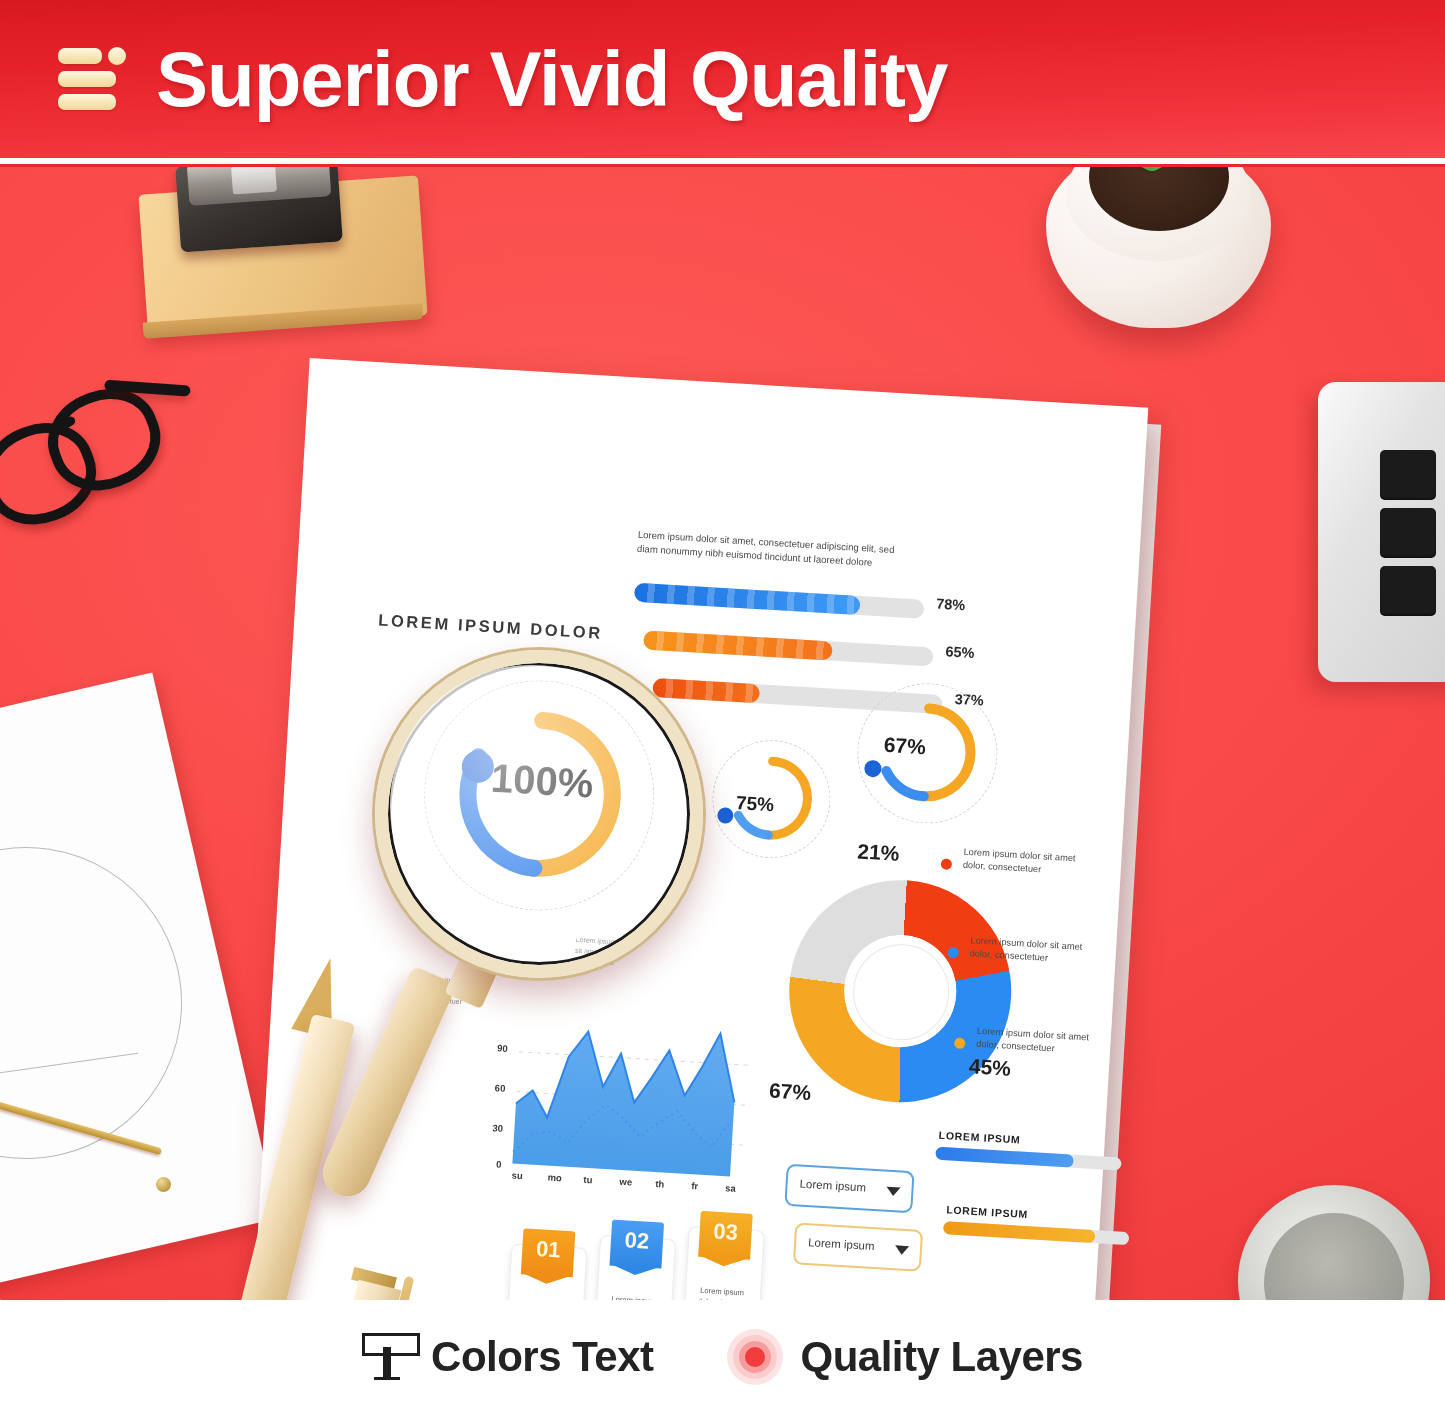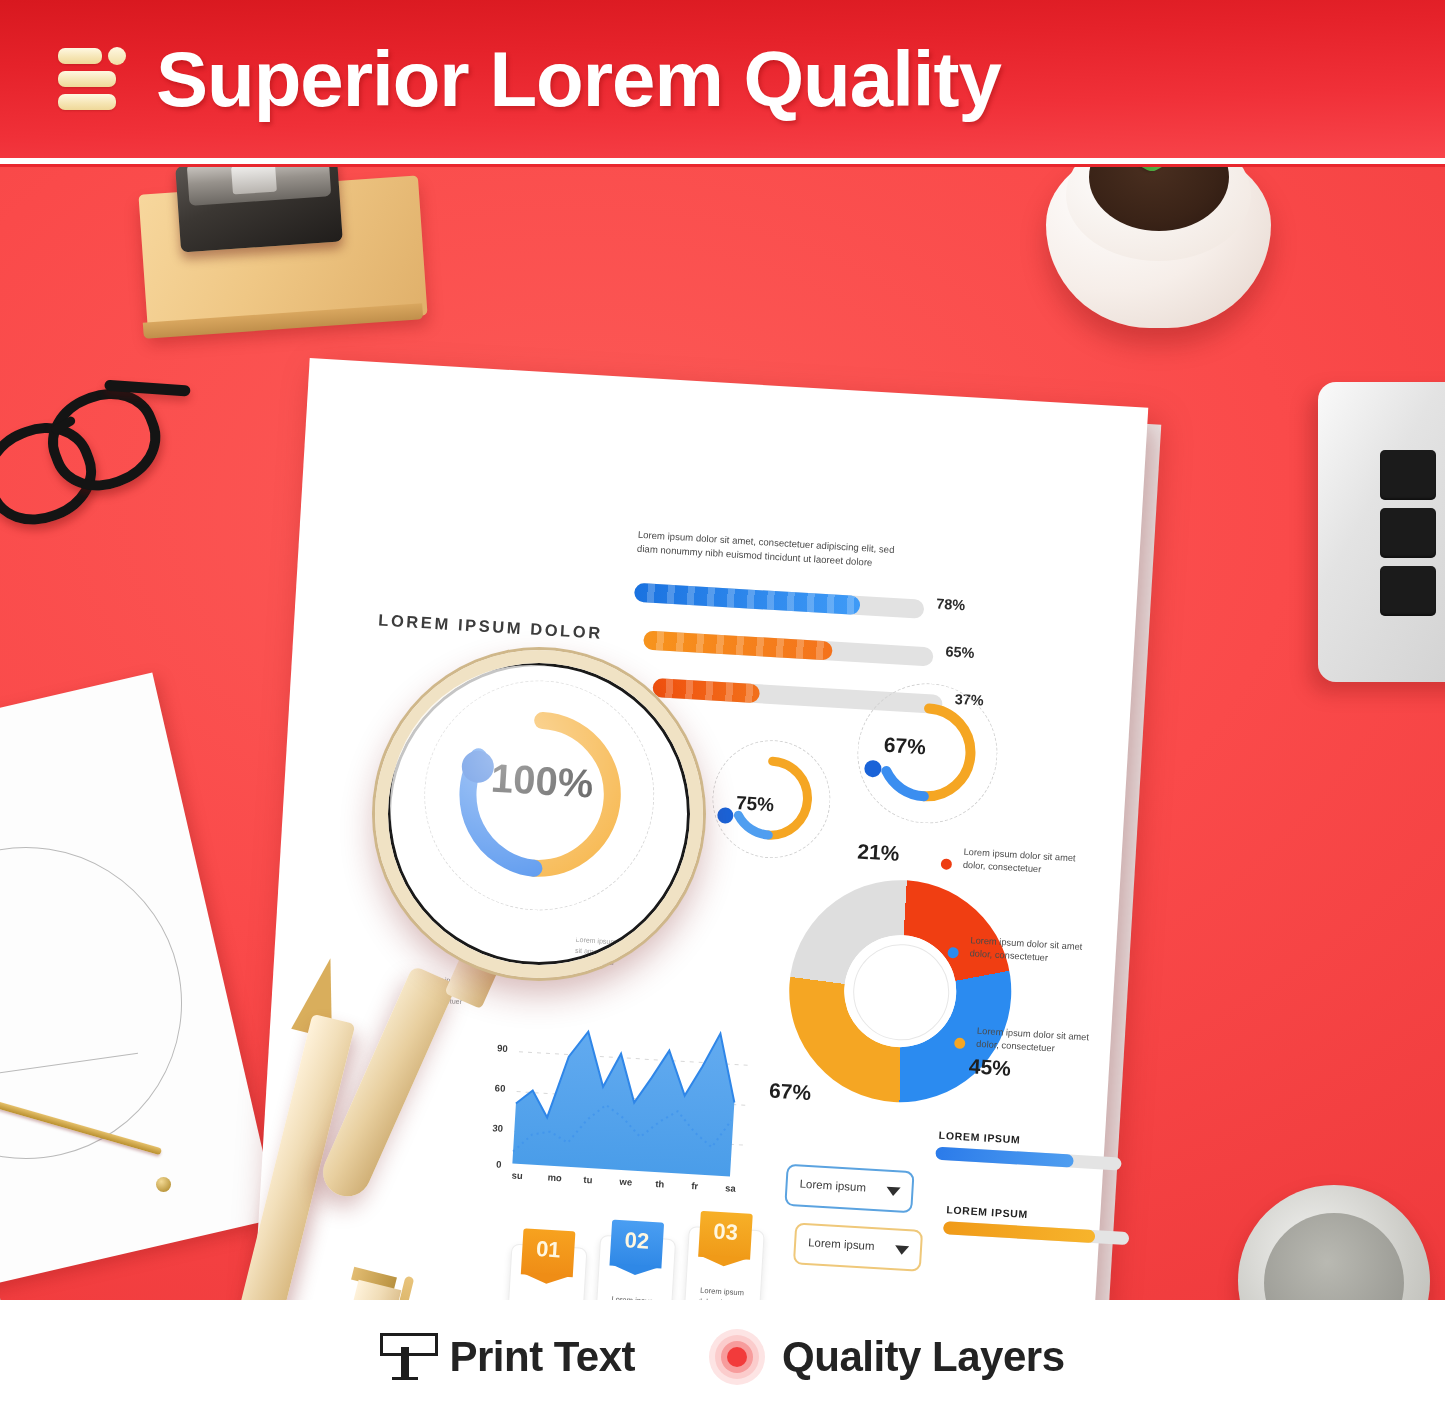--- a/index.html
+++ b/index.html
@@ -212,21 +212,21 @@
 <div id="stage">
 
   <div class="header-band">
     <div class="header-inner">
       <div class="hdr-icon">
         <div class="hdr-bar b1"></div>
         <div class="hdr-dot"></div>
         <div class="hdr-bar b2"></div>
         <div class="hdr-bar b3"></div>
       </div>
-      <div class="hdr-title">Superior Lorem Quality</div>
+      <div class="hdr-title">Superior Vivid Quality</div>
     </div>
   </div>
   <div class="header-underline"></div>
   <div class="header-hair"></div>
 
   <div class="desk">
 
     <div class="board"></div>
     <div class="board-edge"></div>
     <div class="stapler"></div>
@@ -434,21 +434,21 @@
   </div>
 
   <div class="footer">
 
     <div class="feat">
       <span class="ic-text">
         <span class="tbox"></span>
           <span class="tstem"></span>
           <span class="tfoot"></span>
       </span>
-      <span class="feat-lbl">Print Text</span>
+      <span class="feat-lbl">Colors Text</span>
     </div>
 
 
     <div class="feat">
       <span class="ic-layers">
         <span style="width:56px;height:56px;background:#fde4e4;"></span>
         <span style="width:44px;height:44px;background:#fbcccc;"></span>
         <span style="width:32px;height:32px;background:#f79c9c;"></span>
         <span style="width:20px;height:20px;background:#f23b3b;"></span>
       </span>

